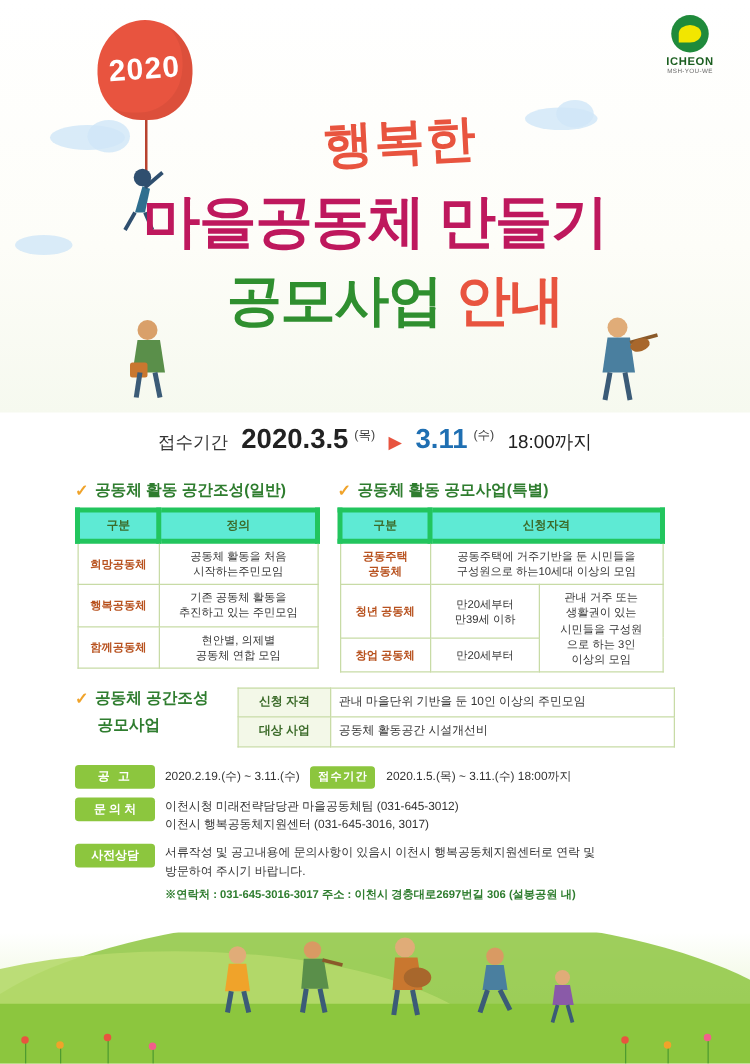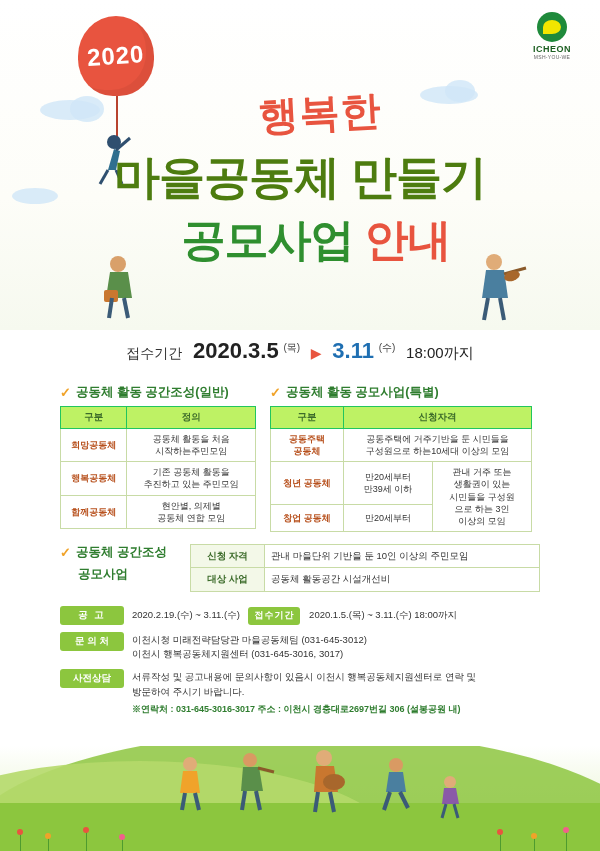--- a/index.html
+++ b/index.html
@@ -78,21 +78,21 @@
   }
   
   .headline {
     position: absolute; left: 0; top: 86px; width: 600px; text-align: center;
   }
   .hl1 {
     font-size: 40px; color: #e8543f; font-weight: bold; letter-spacing: 1px;
     transform: rotate(-3deg); margin-left: 40px;
   }
   .hl2 {
-    font-size: 46px; color: #4d7c0f; font-weight: bold; letter-spacing: -1px;
+    font-size: 46px; color: #be185d; font-weight: bold; letter-spacing: -1px;
     margin-top: 6px;
   }
   .hl3 {
     font-size: 44px; font-weight: bold; margin-top: 2px; letter-spacing: -1px; padding-left: 32px;
   }
   .hl3 .green { color: #2f8f2f; }
   .hl3 .orange { color: #e8543f; }
   
   .period {
     position: absolute; left: 0; top: 338px; width: 600px; text-align: center;
@@ -114,21 +114,21 @@
   .check { color: #f0a32a; font-size: 13px; font-weight: bold; line-height: 1; }
   .sect-title { font-size: 12.5px; font-weight: bold; color: #2f7d2f; }
   .two-col { display: flex; gap: 14px; }
   .col-a { width: 196px; }
   .col-b { width: 262px; }
   table.tbl {
     width: 100%; border-collapse: collapse; font-size: 9px; color: #333;
     background: #fff;
   }
   table.tbl th {
-    background: #bef264; border: 1px solid #22c55e; color: #3c6b2a;
+    background: #5eead4; border: 4px solid #22c55e; color: #3c6b2a;
     font-weight: bold; padding: 4px 2px; font-size: 9.5px; text-align: center;
   }
   table.tbl td {
     border: 1px solid #c8dba6; padding: 4px 4px; text-align: center;
     line-height: 1.35; vertical-align: middle;
   }
   table.tbl td.key { color: #b8521f; font-weight: bold; width: 34%; }
   table.tbl td.key2 { color: #b8521f; font-weight: bold; width: 26%; }
   
   .space-sect { margin-top: 12px; display: flex; gap: 10px; align-items: flex-start; }

